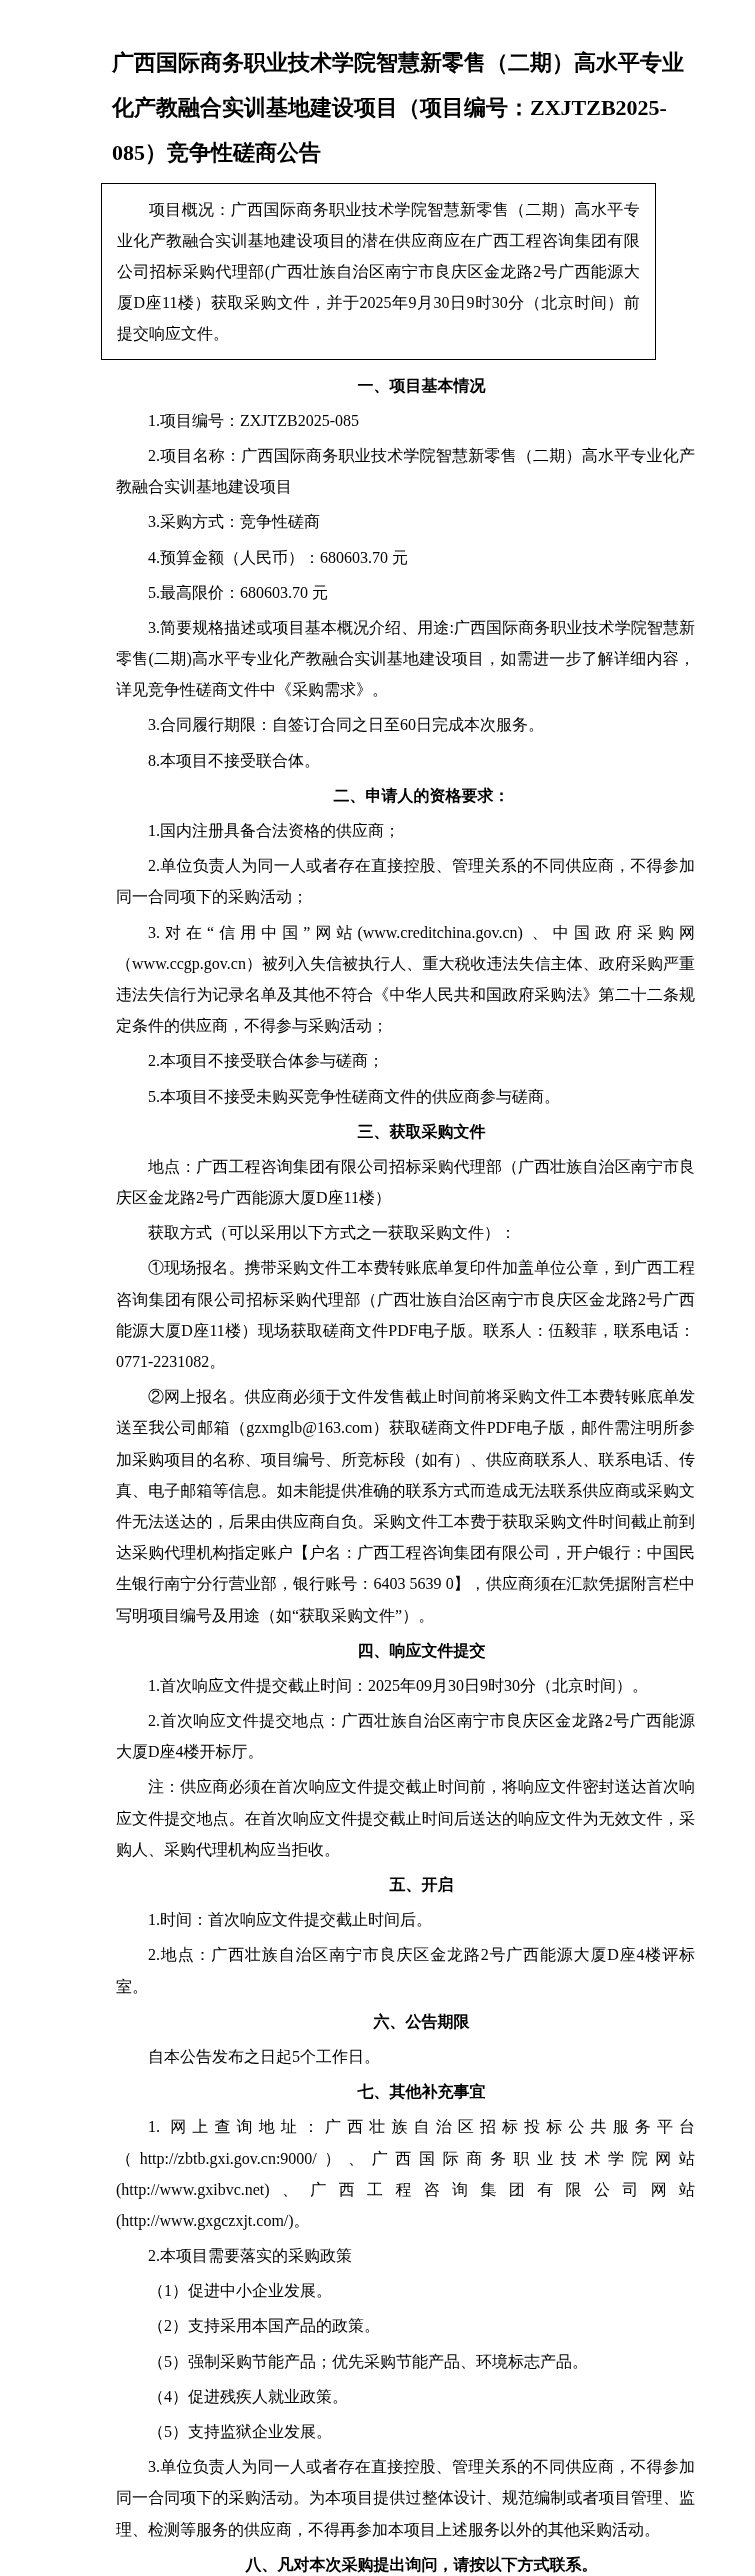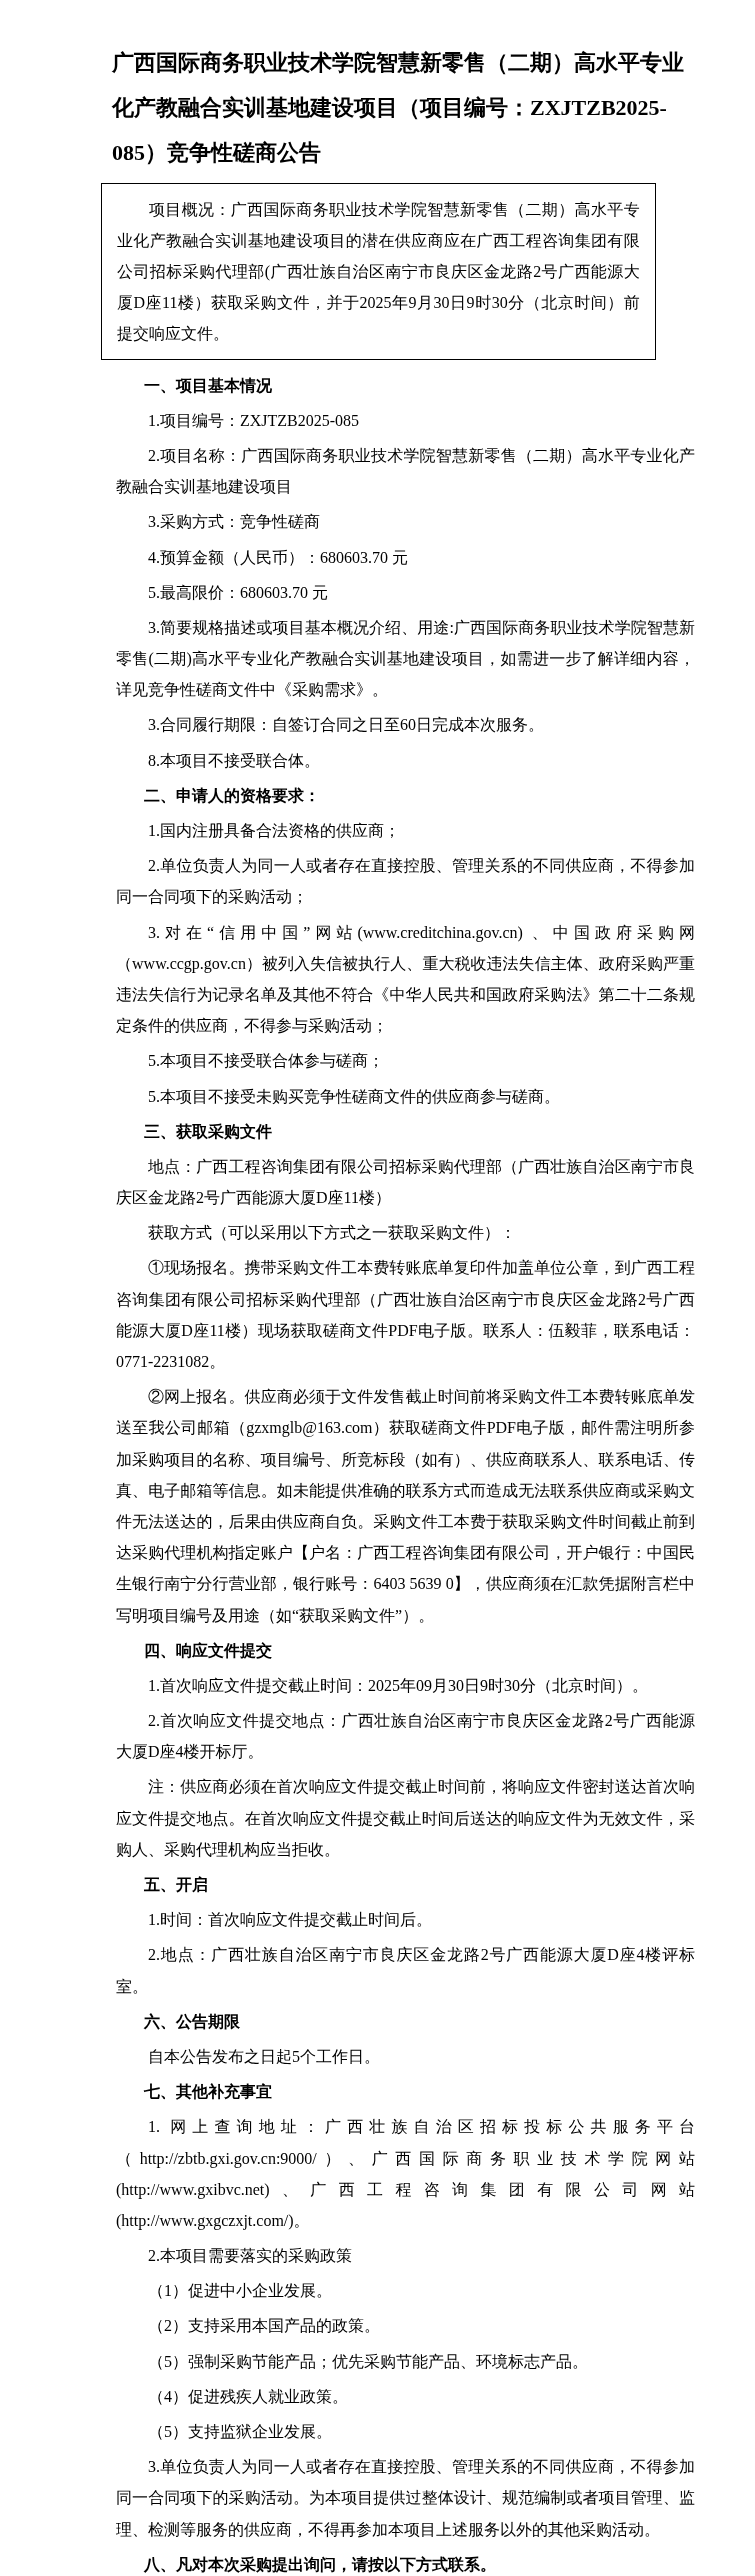--- a/index.html
+++ b/index.html
@@ -37,20 +37,21 @@
     white-space: pre-wrap;
     word-break: break-word;
   }
   .heading {
     font-size: 16px;
     line-height: 1.95;
     margin: 0;
     text-indent: 2em;
     font-weight: 700;
     white-space: pre-wrap;
+    text-align: center;
   }
 </style>
 </head>
 <body>
 
 <div class="page">
   <h1 class="title">广西国际商务职业技术学院智慧新零售（二期）高水平专业化产教融合实训基地建设项目（项目编号：ZXJTZB2025-085）竞争性磋商公告</h1>
 
   <div class="overview-box">
     <p class="para">项目概况：广西国际商务职业技术学院智慧新零售（二期）高水平专业化产教融合实训基地建设项目的潜在供应商应在广西工程咨询集团有限公司招标采购代理部(广西壮族自治区南宁市良庆区金龙路2号广西能源大厦D座11楼）获取采购文件，并于2025年9月30日9时30分（北京时间）前提交响应文件。</p>
@@ -63,21 +64,21 @@
       <p class="para">3.采购方式：竞争性磋商</p>
       <p class="para">4.预算金额（人民币）：680603.70 元</p>
       <p class="para">5.最高限价：680603.70 元</p>
       <p class="para">3.简要规格描述或项目基本概况介绍、用途:广西国际商务职业技术学院智慧新零售(二期)高水平专业化产教融合实训基地建设项目，如需进一步了解详细内容，详见竞争性磋商文件中《采购需求》。</p>
       <p class="para">3.合同履行期限：自签订合同之日至60日完成本次服务。</p>
       <p class="para">8.本项目不接受联合体。</p>
       <p class="heading">二、申请人的资格要求：</p>
       <p class="para">1.国内注册具备合法资格的供应商；</p>
       <p class="para">2.单位负责人为同一人或者存在直接控股、管理关系的不同供应商，不得参加同一合同项下的采购活动；</p>
       <p class="para">3.对在“信用中国”网站(www.creditchina.gov.cn) 、中国政府采购网（www.ccgp.gov.cn）被列入失信被执行人、重大税收违法失信主体、政府采购严重违法失信行为记录名单及其他不符合《中华人民共和国政府采购法》第二十二条规定条件的供应商，不得参与采购活动；</p>
-      <p class="para">5.本项目不接受联合体参与磋商；</p>
+      <p class="para">2.本项目不接受联合体参与磋商；</p>
       <p class="para">5.本项目不接受未购买竞争性磋商文件的供应商参与磋商。</p>
       <p class="heading">三、获取采购文件</p>
       <p class="para">地点：广西工程咨询集团有限公司招标采购代理部（广西壮族自治区南宁市良庆区金龙路2号广西能源大厦D座11楼）</p>
       <p class="para">获取方式（可以采用以下方式之一获取采购文件）：</p>
       <p class="para">①现场报名。携带采购文件工本费转账底单复印件加盖单位公章，到广西工程咨询集团有限公司招标采购代理部（广西壮族自治区南宁市良庆区金龙路2号广西能源大厦D座11楼）现场获取磋商文件PDF电子版。联系人：伍毅菲，联系电话：0771-2231082。</p>
       <p class="para">②网上报名。供应商必须于文件发售截止时间前将采购文件工本费转账底单发送至我公司邮箱（gzxmglb@163.com）获取磋商文件PDF电子版，邮件需注明所参加采购项目的名称、项目编号、所竞标段（如有）、供应商联系人、联系电话、传真、电子邮箱等信息。如未能提供准确的联系方式而造成无法联系供应商或采购文件无法送达的，后果由供应商自负。采购文件工本费于获取采购文件时间截止前到达采购代理机构指定账户【户名：广西工程咨询集团有限公司，开户银行：中国民生银行南宁分行营业部，银行账号：6403 5639 0】，供应商须在汇款凭据附言栏中写明项目编号及用途（如“获取采购文件”）。</p>
       <p class="heading">四、响应文件提交</p>
       <p class="para">1.首次响应文件提交截止时间：2025年09月30日9时30分（北京时间）。</p>
       <p class="para">2.首次响应文件提交地点：广西壮族自治区南宁市良庆区金龙路2号广西能源大厦D座4楼开标厅。</p>
       <p class="para">注：供应商必须在首次响应文件提交截止时间前，将响应文件密封送达首次响应文件提交地点。在首次响应文件提交截止时间后送达的响应文件为无效文件，采购人、采购代理机构应当拒收。</p>

